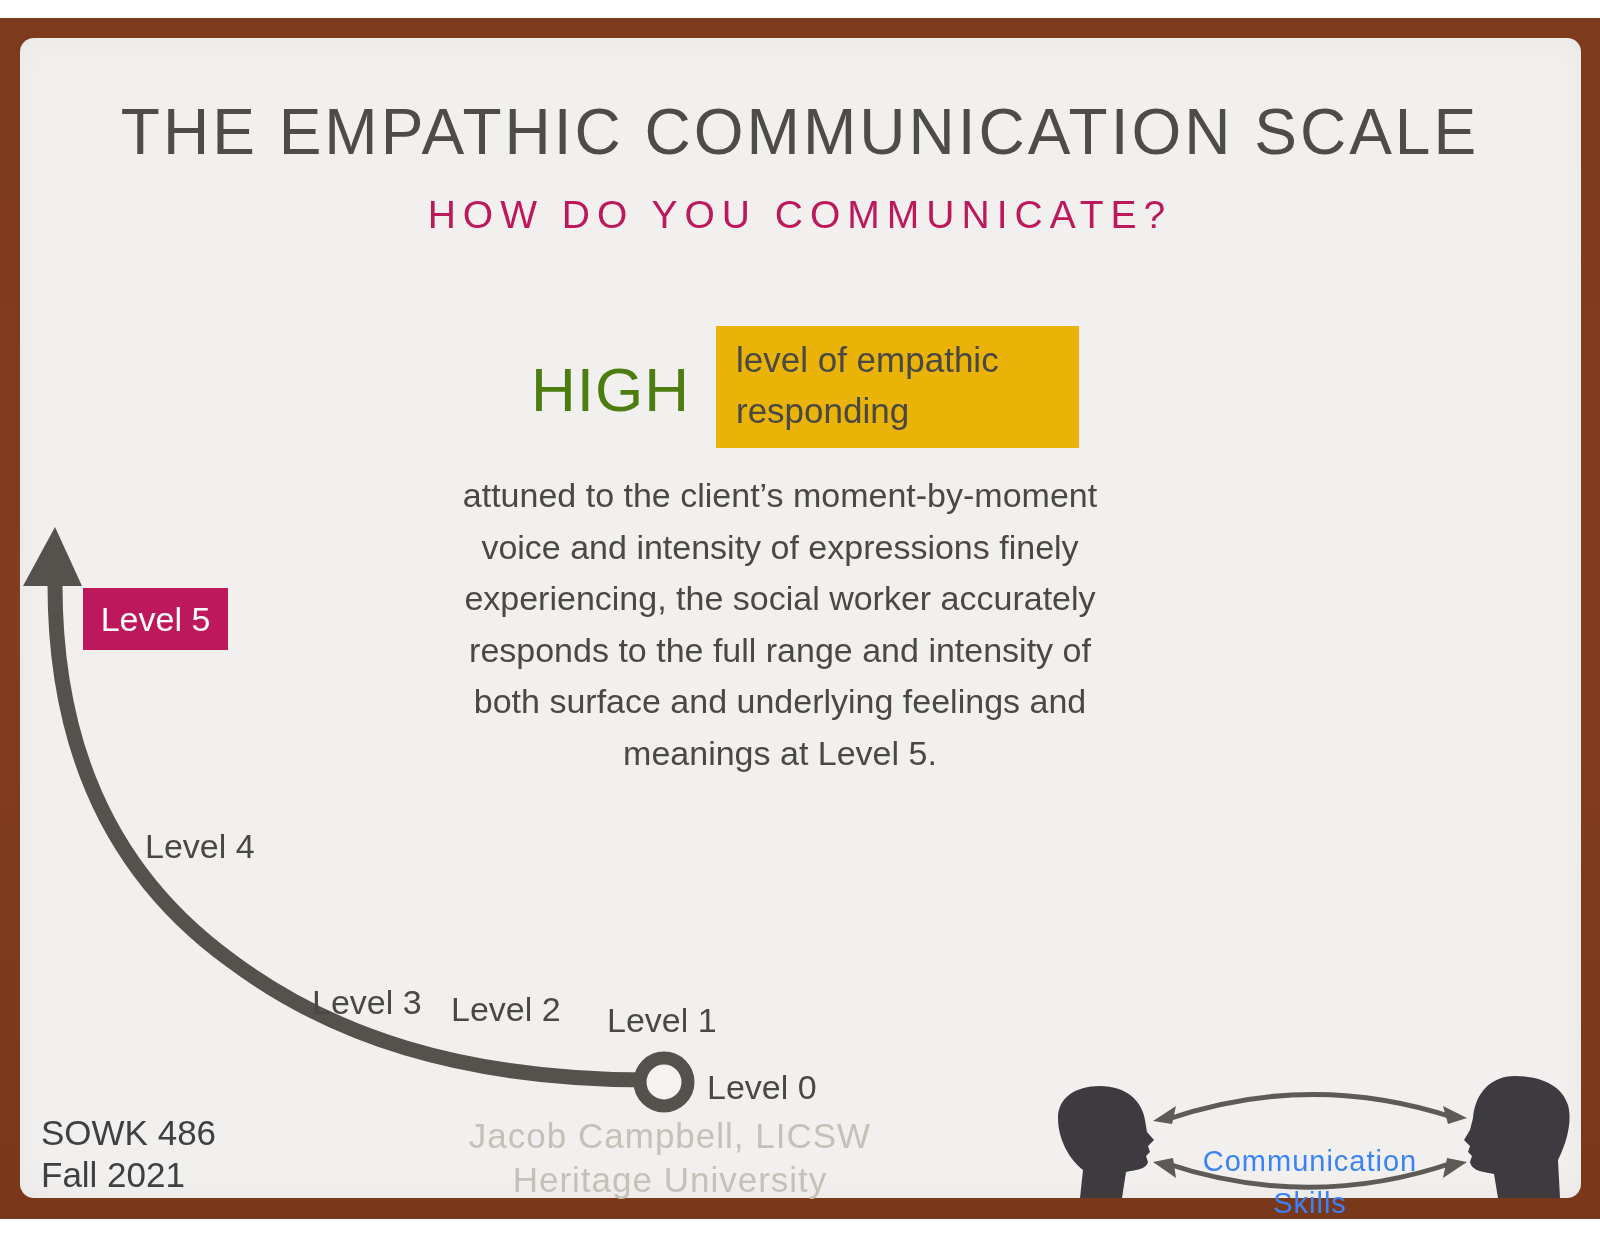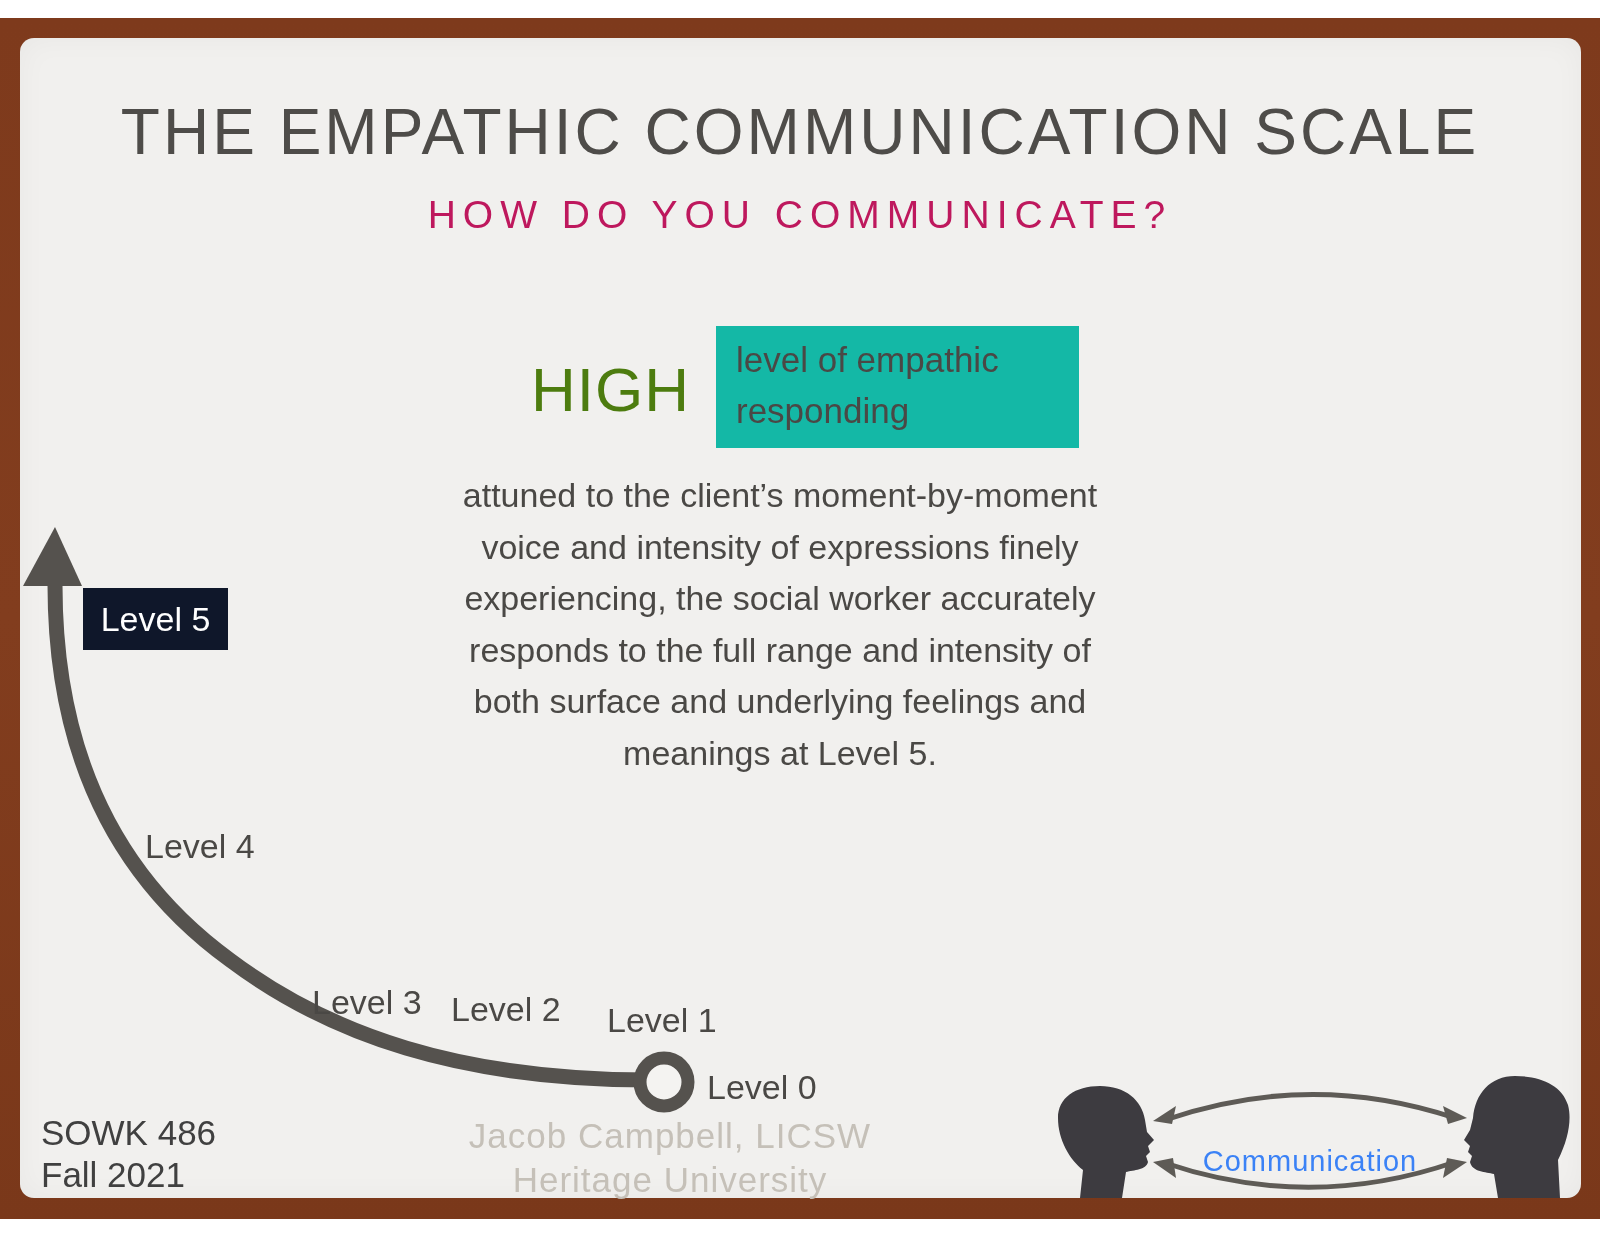--- a/index.html
+++ b/index.html
@@ -28,36 +28,36 @@
       position: absolute; left: 0; right: 0; top: 190px;
       text-align: center; color: #be185d;
       font-size: 39px; letter-spacing: 7px; line-height: 50px; white-space: nowrap;
     }
     .high {
       position: absolute; left: 531px; top: 352px;
       color: #4d7c0f; font-size: 62px; line-height: 76px; letter-spacing: 1px;
     }
     .highbox {
       position: absolute; left: 716px; top: 326px; width: 363px; height: 122px;
-      background: #14b8a6;
+      background: #eab308;
     }
     .highbox-text {
       position: absolute; left: 20px; top: 8px;
       color: #4a4845; font-size: 35px; line-height: 51px;
     }
     .desc {
       position: absolute; left: 390px; width: 780px; top: 470px;
       text-align: center; color: #4a4845; font-size: 34px; line-height: 51.5px;
     }
     .level-label {
       position: absolute; color: #4a4845; font-size: 34px; line-height: 40px; white-space: nowrap;
     }
     .level5 {
       position: absolute; left: 83px; top: 588px; width: 145px; height: 62px;
-      background: #0f172a; color: #ffffff; font-size: 34px; line-height: 62px;
+      background: #be185d; color: #ffffff; font-size: 34px; line-height: 62px;
       text-align: center;
     }
     svg.overlay { position: absolute; left: 0; top: 0; }
     .footer-left {
       position: absolute; left: 41px; top: 1112px; color: #404040;
       font-size: 35px; line-height: 42px;
     }
     .footer-mid {
       position: absolute; left: 430px; width: 480px; top: 1114px; color: #c5c0b8;
       font-size: 35px; line-height: 44px; text-align: center; letter-spacing: 1px;
@@ -133,13 +133,14 @@
 <div class="footer-left">
   <div>SOWK 486</div>
   <div>Fall 2021</div>
 </div>
 <div class="footer-mid">
   <div>Jacob Campbell, LICSW</div>
   <div>Heritage University</div>
 </div>
 <div class="comm-text">
   <div>Communication</div>
+  <div>Skills</div>
 </div>
 
 </body></html>

